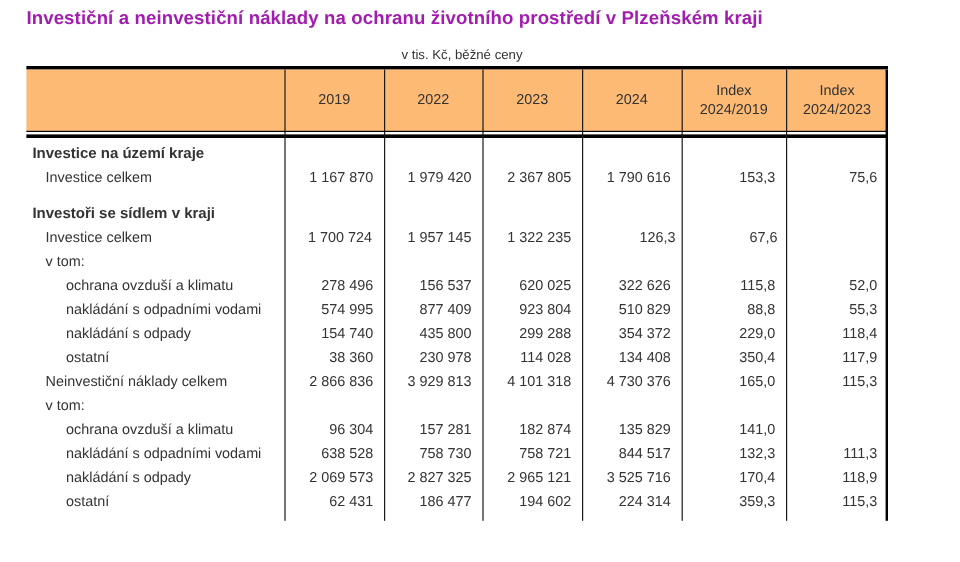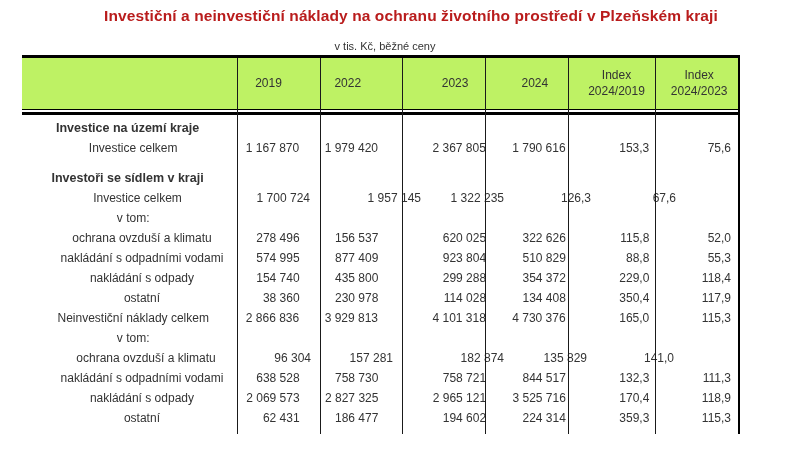--- a/index.html
+++ b/index.html
@@ -9,42 +9,41 @@
     font-family:"Liberation Sans", sans-serif;
     color:#333333;
     overflow:hidden;
   }
   .page { position:relative; width:800px; height:468px; }
 
   .title {
     margin:7px 0 0 22px;
     font-size:15.5px;
     font-weight:bold;
-    color:#b91c1c;
+    color:#a21caf;
     letter-spacing:0.1px;
-    text-align:center;
   }
   .unit-note {
     margin:15px 52px 3px 22px;
     text-align:center;
     font-size:11px;
     color:#333333;
   }
 
   .tbl {
     position:relative;
     margin-left:22px;
     width:718px;
     border-top:3px solid #000000;
     box-sizing:border-box;
   }
   .thead {
     display:flex;
     height:52px;
-    background:#bef264;
+    background:#fdba74;
     border-bottom:1px solid #000000;
     box-sizing:border-box;
   }
   .hcell {
     display:flex; flex-direction:column;
     align-items:center; justify-content:center;
     box-sizing:border-box;
     font-size:12px;
     line-height:1.3;
     color:#333333;
@@ -53,38 +52,37 @@
   .rule-mid { height:2px; border-bottom:3px solid #000000; }
 
   .tbody { padding:3px 0 6px 0; }
   .row { display:flex; height:20px; align-items:center; }
   .row.gap-before { margin-top:10px; }
   .lbl {
     box-sizing:border-box;
     font-size:12px;
     white-space:nowrap;
     overflow:hidden;
-    text-align:center;
   }
   .lbl.ind0 { padding-left:5px; font-weight:bold; font-size:12.5px; }
   .lbl.ind1 { padding-left:16px; }
   .lbl.ind2 { padding-left:33px; }
   .vcell {
     box-sizing:border-box;
     display:flex; align-items:center; justify-content:flex-end;
     padding-right:9px;
     font-size:12px;
     white-space:nowrap;
     height:100%;
   }
   
   .c0 { width:215px; }
   .c1 { width:83px; }
   .c2 { width:82px; }
-  .c3 { width:83px;margin-left:28px; }
+  .c3 { width:83px; }
   .c4 { width:83px; }
   .c5 { width:87px; }
   .c6 { width:85px; }
 
   .vlines { position:absolute; top:0; left:0; right:0; bottom:0; pointer-events:none; }
   .vline { position:absolute; top:0; bottom:0; width:1px; background:#1a1a1a; }
   .vline.edge { width:2px; background:#000000; }
 </style>
 </head>
 <body>

